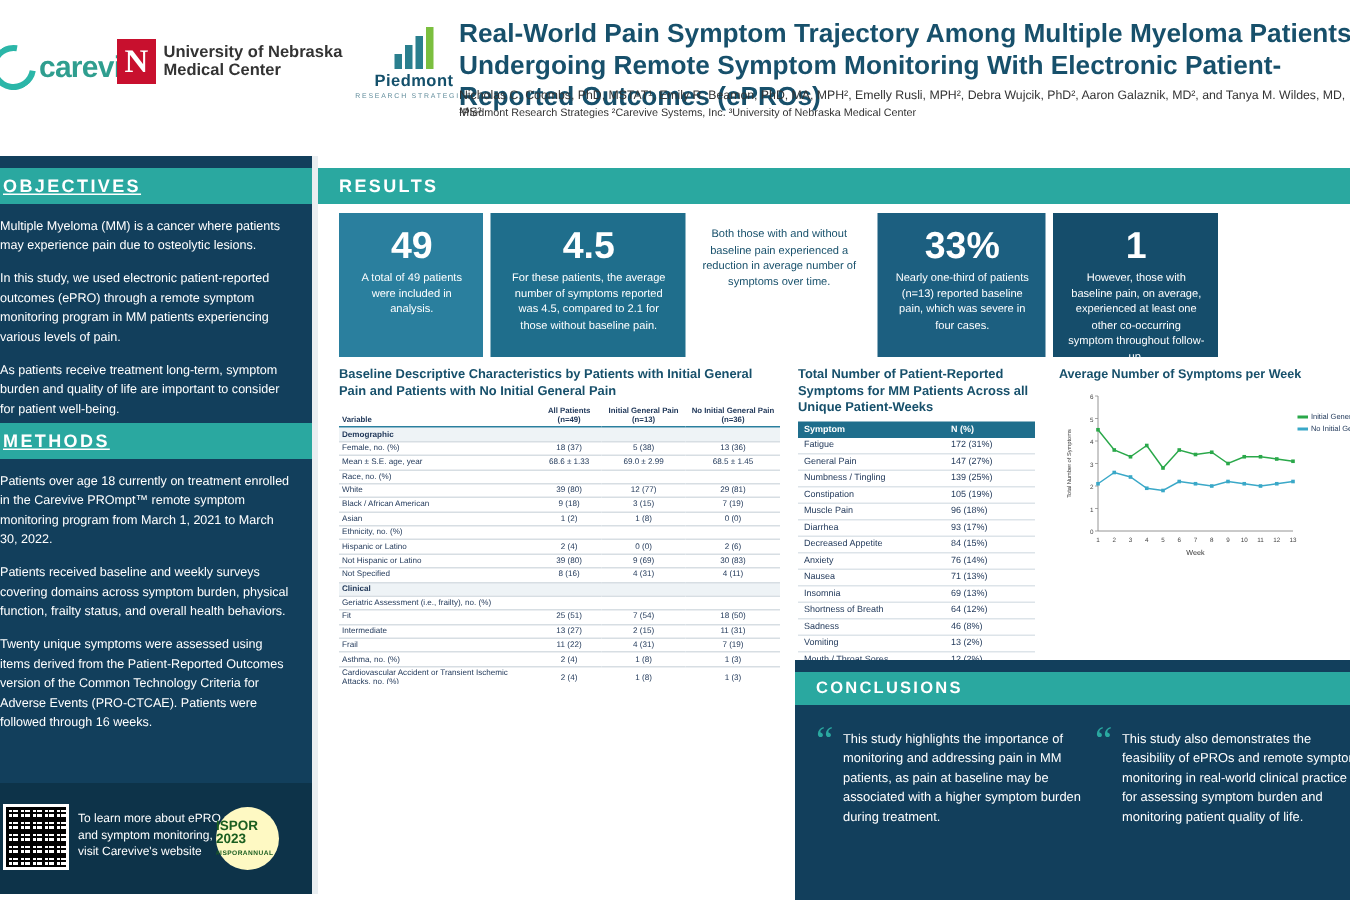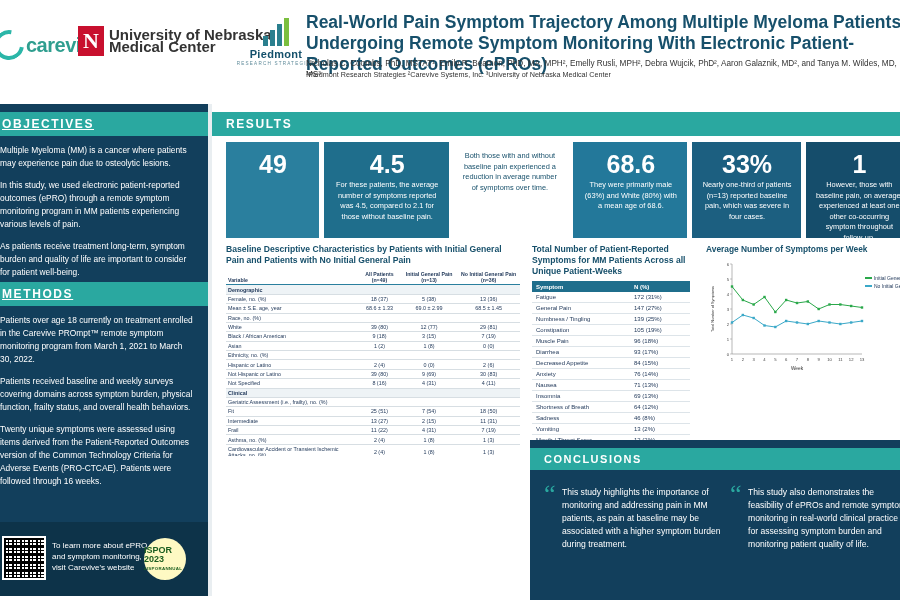--- a/index.html
+++ b/index.html
@@ -58,21 +58,21 @@
     width: 26px; height: 30px;
     background: #c8102e;
     color: #fff;
     font-size: 22px;
     font-weight: bold;
     display: flex; align-items: center; justify-content: center;
     margin-right: 5px;
     font-family: "Liberation Serif", serif;
   }
   .logo-nebraska .n-text {
-    font-size: 15px;
+    font-size: 11px;
     line-height: 12px;
     color: #333;
     font-weight: bold;
   }
   .logo-piedmont {
     position: absolute;
     left: 228px; top: 18px;
     width: 96px;
     text-align: center;
   }
@@ -480,31 +480,28 @@
   </div>
 
   <div class="results-panel">
     <div class="results-band">
       <span>RESULTS</span>
     </div>
 
     <div class="stat-row">
       <div class="stat s1">
         <div class="num">49</div>
+        <div class="desc">A total of 49 patients were included in analysis.</div>
       </div>
       <div class="stat s2">
         <div class="num">4.5</div>
         <div class="desc">For these patients, the average number of symptoms reported was 4.5, compared to 2.1 for those without baseline pain.</div>
       </div>
       <div class="stat s3">
         <div class="desc">Both those with and without baseline pain experienced a reduction in average number of symptoms over time.</div>
-      </div>
-      <div class="stat s4">
-        <div class="num">68.6</div>
-        <div class="desc">They were primarily male (63%) and White (80%) with a mean age of 68.6.</div>
       </div>
       <div class="stat s5">
         <div class="num">33%</div>
         <div class="desc">Nearly one-third of patients (n=13) reported baseline pain, which was severe in four cases.</div>
       </div>
       <div class="stat s6">
         <div class="num">1</div>
         <div class="desc">However, those with baseline pain, on average, experienced at least one other co-occurring symptom throughout follow-up.</div>
       </div>
     </div>

